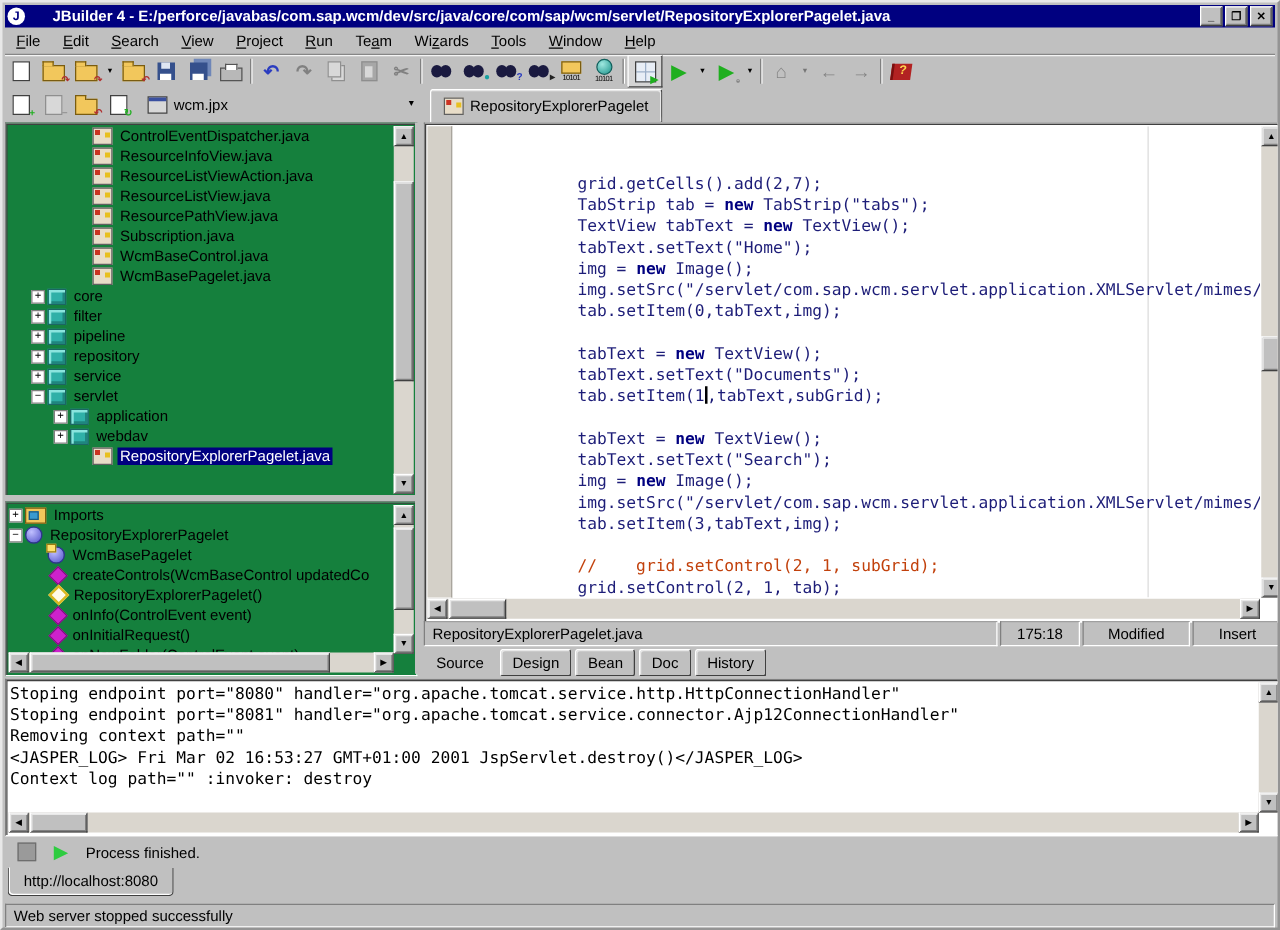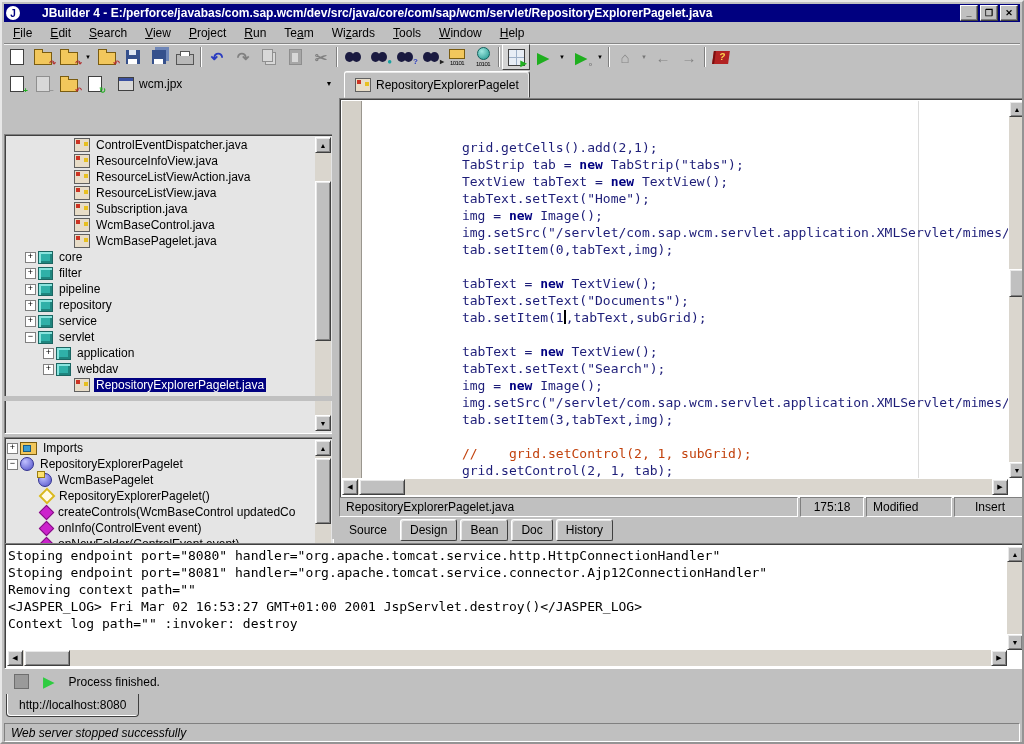--- a/index.html
+++ b/index.html
@@ -65,21 +65,21 @@
   
   .proj-combo{display:flex;align-items:center;height:22px;flex:none;width:218px;margin-left:8px;padding:0 2px;}
   .proj-combo .lbl{margin-left:5px;flex:1;}
   .combo-drop{width:14px;height:16px;display:flex;align-items:center;justify-content:center;font-size:7px;flex:none;}
   .content-tab{position:absolute;left:340px;top:1px;height:25px;display:flex;align-items:center;gap:5px;padding:0 10px;
     background:#c0c0c0;border:1px solid;border-color:#fff #404040 #c0c0c0 #fff;border-radius:3px 3px 0 0;box-shadow:inset -1px 1px 0 #e8e8e8;}
   .icon-java{width:14px;height:12px;background:#e8ddc8;border:1px solid #606060;position:relative;flex:none;}
   .icon-java::before{content:"";position:absolute;left:1px;top:1px;width:4px;height:4px;background:#cc3322;}
   .icon-java::after{content:"";position:absolute;right:1px;top:3px;width:4px;height:4px;background:#e8c020;}
   
-  .pane{position:absolute;background:#e5e5e5;border:1px solid;border-color:#808080 #fff #fff #808080;box-shadow:inset 1px 1px 0 #404040;overflow:hidden;margin-top:36px;}
+  .pane{position:absolute;background:#15803d;border:1px solid;border-color:#808080 #fff #fff #808080;box-shadow:inset 1px 1px 0 #404040;overflow:hidden;}
   .tree-pane{left:2px;top:96px;width:328px;height:298px;}
   .struct-pane{left:2px;top:399px;width:328px;height:138px;}
   .hsplit{position:absolute;left:2px;top:394px;width:328px;height:5px;background:#c0c0c0;}
   .vsplit{position:absolute;left:330px;top:96px;width:7px;height:441px;background:#c0c0c0;}
   .tree{position:absolute;left:2px;top:2px;right:18px;bottom:2px;overflow:hidden;}
   .struct-pane .tree{bottom:17px;}
   .tree-row{display:flex;align-items:center;height:16px;white-space:nowrap;}
   .tree-row .sp{flex:none;}
   .exp{flex:none;width:11px;height:9px;margin-right:2px;font-size:9px;line-height:7px;text-align:center;color:#000;}
   .exp.box{border:1px solid #808080;background:#fff;width:9px;}
@@ -112,21 +112,21 @@
   .code-line{height:17px;white-space:pre;position:relative;}
   .seg{color:#1d1d78;}
   .seg.kw{font-weight:bold;color:#000080;}
   .seg.com{color:#c2410c;}
   .seg.caret{display:inline-block;width:0;height:14px;border-left:2px solid #000;vertical-align:-2px;}
   
   .ed-status{position:absolute;left:337px;top:495px;width:687px;height:20px;display:flex;gap:2px;align-items:stretch;}
   .cell{border:1px solid;border-color:#808080 #fff #fff #808080;padding:2px 6px;white-space:nowrap;overflow:hidden;box-sizing:border-box;}
   .cell.file{flex:1;}
   .cell.pos{width:64px;text-align:center;}
-  .cell.mod{width:86px;text-align:left;}
+  .cell.mod{width:86px;text-align:center;}
   .cell.ins{width:72px;text-align:center;}
   .view-tabs{position:absolute;left:337px;top:516px;height:23px;display:flex;align-items:center;gap:3px;}
   .vtab{padding:3px 9px;border:1px solid;border-color:#fff #404040 #404040 #fff;border-radius:3px 3px 2px 2px;
     background:#c0c0c0;box-shadow:inset 1px 1px 0 #e8e8e8;}
   .vtab.active{border-color:transparent;box-shadow:none;}
   
   .console{position:absolute;left:2px;top:541px;width:1020px;height:124px;background:#fff;
     border:1px solid;border-color:#808080 #fff #fff #808080;box-shadow:inset 1px 1px 0 #404040;}
   .con-body{position:absolute;left:3px;top:3px;right:19px;bottom:18px;overflow:hidden;
     font-family:"DejaVu Sans Mono",monospace;font-size:13px;line-height:17px;color:#000;}
@@ -134,21 +134,21 @@
   .console .sb-v{bottom:18px;}
   .console .sb-h{right:18px;}
   
   .run-bar{position:absolute;left:2px;top:667px;right:2px;height:25px;display:flex;align-items:center;gap:14px;padding-left:10px;}
   .stop-btn{width:13px;height:13px;background:#9a9a9a;border:1px solid #6e6e6e;}
   .play-ico{color:#2ecc40;font-size:15px;line-height:1;}
   .url-tabs{position:absolute;left:2px;top:692px;right:2px;height:28px;}
   .url-tab{position:absolute;left:2px;top:0;padding:4px 12px;background:#c0c0c0;
     border:1px solid #404040;border-top:none;border-radius:0 0 4px 4px;box-shadow:inset 1px -1px 0 #fff;}
   .statusbar{position:absolute;left:2px;top:721px;right:2px;height:19px;display:flex;gap:2px;}
-  .statusbar .cell{flex:1;font-style:italic;}
+  .statusbar .cell{flex:1;}
 </style>
 </head>
 <body>
 
 <div class="window">
 
   <div class="titlebar">
     <span class="app-icon">J</span>
     <span class="title-text">JBuilder 4 - E:/perforce/javabas/com.sap.wcm/dev/src/java/core/com/sap/wcm/servlet/RepositoryExplorerPagelet.java</span>
     <span class="winbtn">_</span>
@@ -508,20 +508,26 @@
         </div>
 
         <div class="tree-row">
           <span class="sp" style="width: 54px;"></span>
           <span class="exp"></span>
           <span class="tico icon-java"></span>
           <span class="lbl">ResourceListView.java</span>
         </div>
 
 
+        <div class="tree-row">
+          <span class="sp" style="width: 54px;"></span>
+          <span class="exp"></span>
+          <span class="tico icon-java"></span>
+          <span class="lbl">ResourcePathView.java</span>
+        </div>
 
         <div class="tree-row">
           <span class="sp" style="width: 54px;"></span>
           <span class="exp"></span>
           <span class="tico icon-java"></span>
           <span class="lbl">Subscription.java</span>
         </div>
 
         <div class="tree-row">
           <span class="sp" style="width: 54px;"></span>
@@ -629,38 +635,44 @@
         <div class="tree-row">
           <span class="sp" style="width: 18px;"></span>
           <span class="exp"></span>
           <span class="tico icon-superclass"></span>
           <span class="lbl">WcmBasePagelet</span>
         </div>
 
         <div class="tree-row">
           <span class="sp" style="width: 18px;"></span>
           <span class="exp"></span>
+          <span class="tico icon-method"></span>
+          <span class="lbl">createControls(WcmBaseControl updatedCo</span>
+        </div>
+
+        <div class="tree-row">
+          <span class="sp" style="width: 18px;"></span>
+          <span class="exp"></span>
           <span class="tico icon-ctor"></span>
           <span class="lbl">RepositoryExplorerPagelet()</span>
         </div>
 
         <div class="tree-row">
           <span class="sp" style="width: 18px;"></span>
           <span class="exp"></span>
           <span class="tico icon-method"></span>
-          <span class="lbl">createControls(WcmBaseControl updatedCo</span>
+          <span class="lbl">onInfo(ControlEvent event)</span>
         </div>
 
         <div class="tree-row">
           <span class="sp" style="width: 18px;"></span>
           <span class="exp"></span>
           <span class="tico icon-method"></span>
-          <span class="lbl">onInfo(ControlEvent event)</span>
-        </div>
-
+          <span class="lbl">onInitialRequest()</span>
+        </div>
 
         <div class="tree-row">
           <span class="sp" style="width: 18px;"></span>
           <span class="exp"></span>
           <span class="tico icon-method"></span>
           <span class="lbl">onNewFolder(ControlEvent event)</span>
         </div>
       </div>
     <div class="sb-v" style="bottom:17px;">
       <span class="sb-btn" style="top:0;">▲</span>
@@ -676,21 +688,21 @@
 
   <div class="vsplit"></div>
 
   <div class="editor">
     <div class="gutter"></div>
     <div class="code">
       <div class="margin-line"></div>
 
         <div class="code-line">
           
-        <span class="seg">    grid.getCells().add(2,1);</span></div>
+        <span class="seg">    grid.getCells().add(2,7);</span></div>
 
         <div class="code-line">
           
         <span class="seg">    TabStrip tab = </span><span class="seg kw">new</span><span class="seg"> TabStrip("tabs");</span></div>
 
         <div class="code-line">
           
         <span class="seg">    TextView tabText = </span><span class="seg kw">new</span><span class="seg"> TextView();</span></div>
 
         <div class="code-line">

